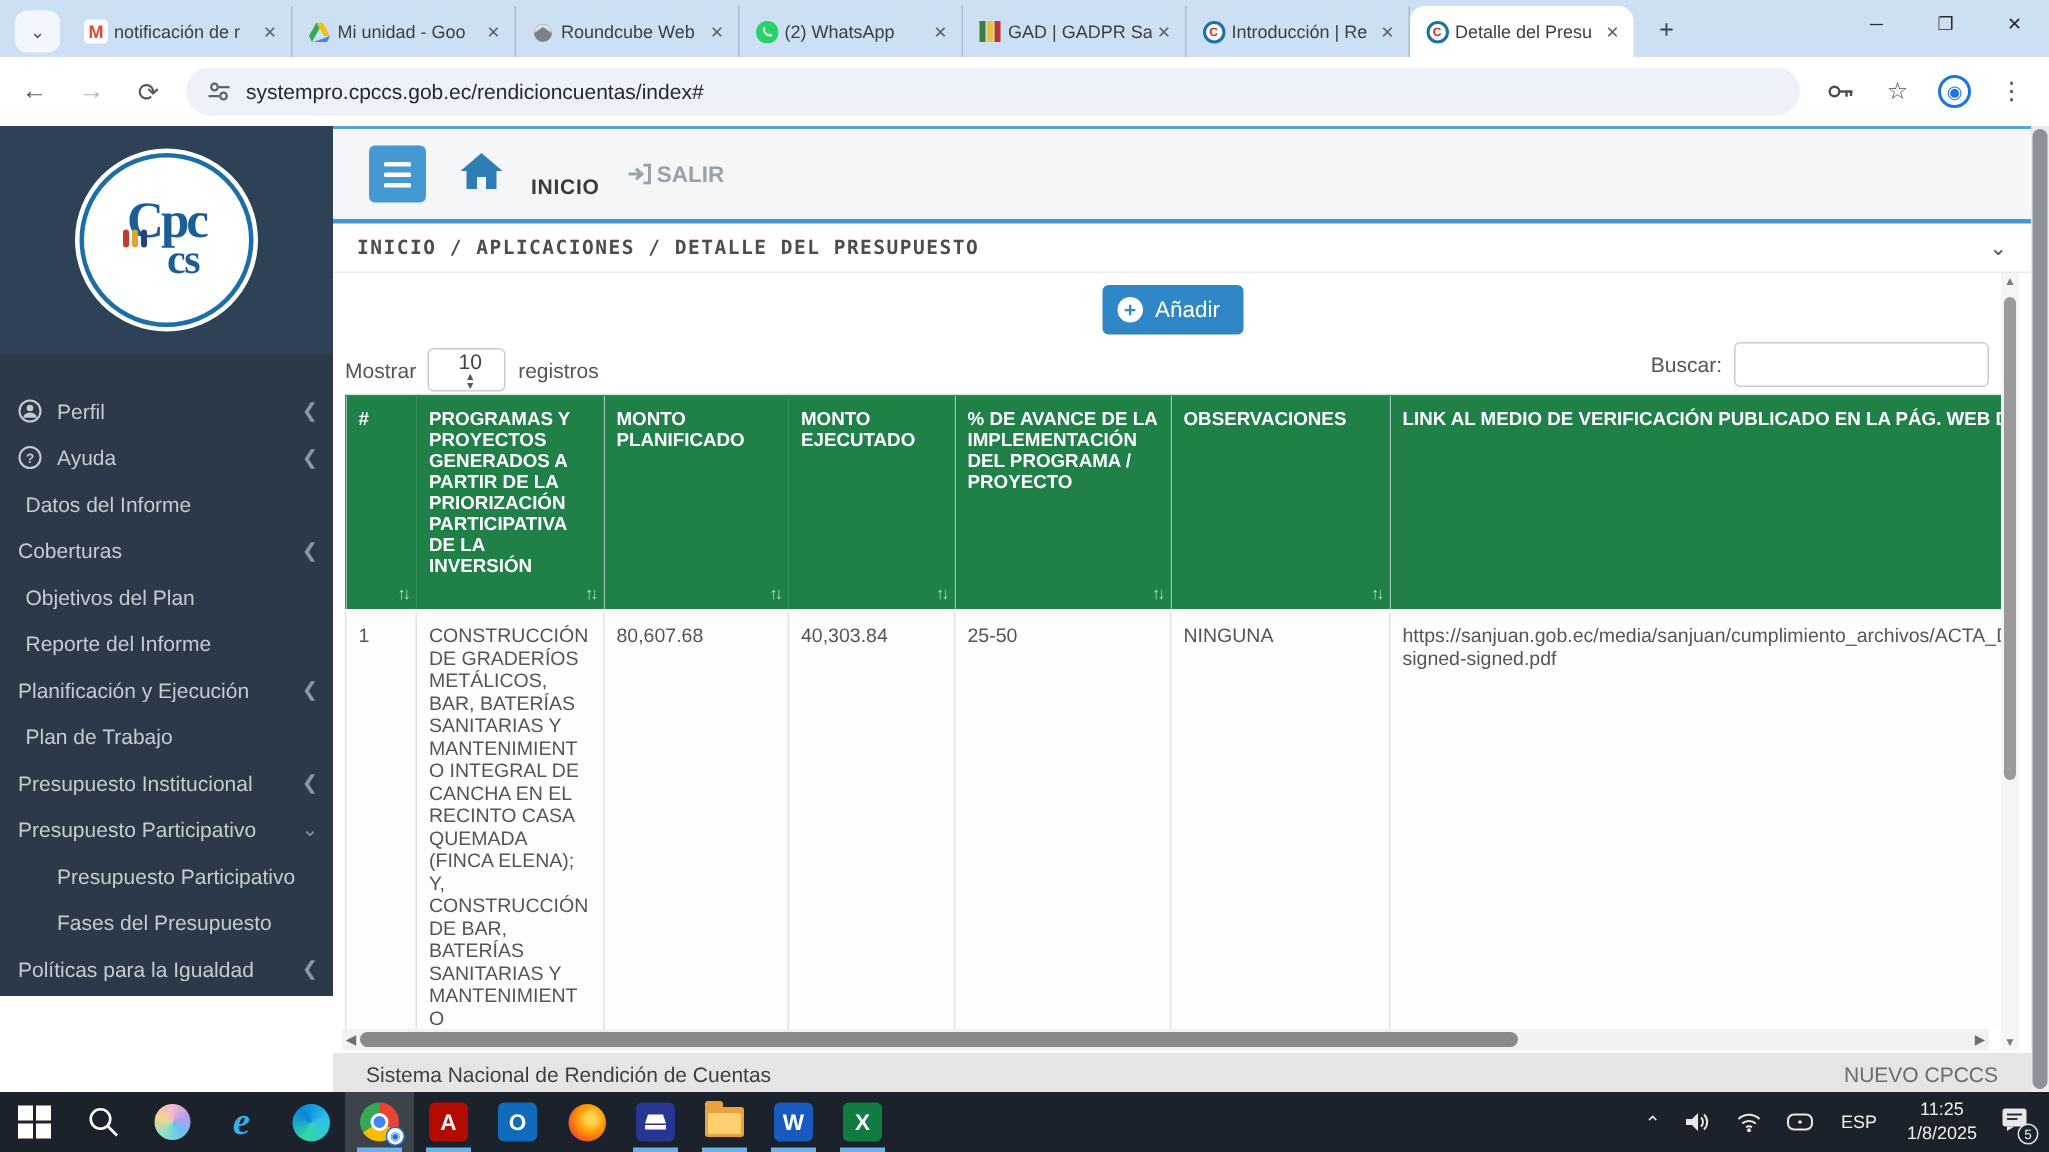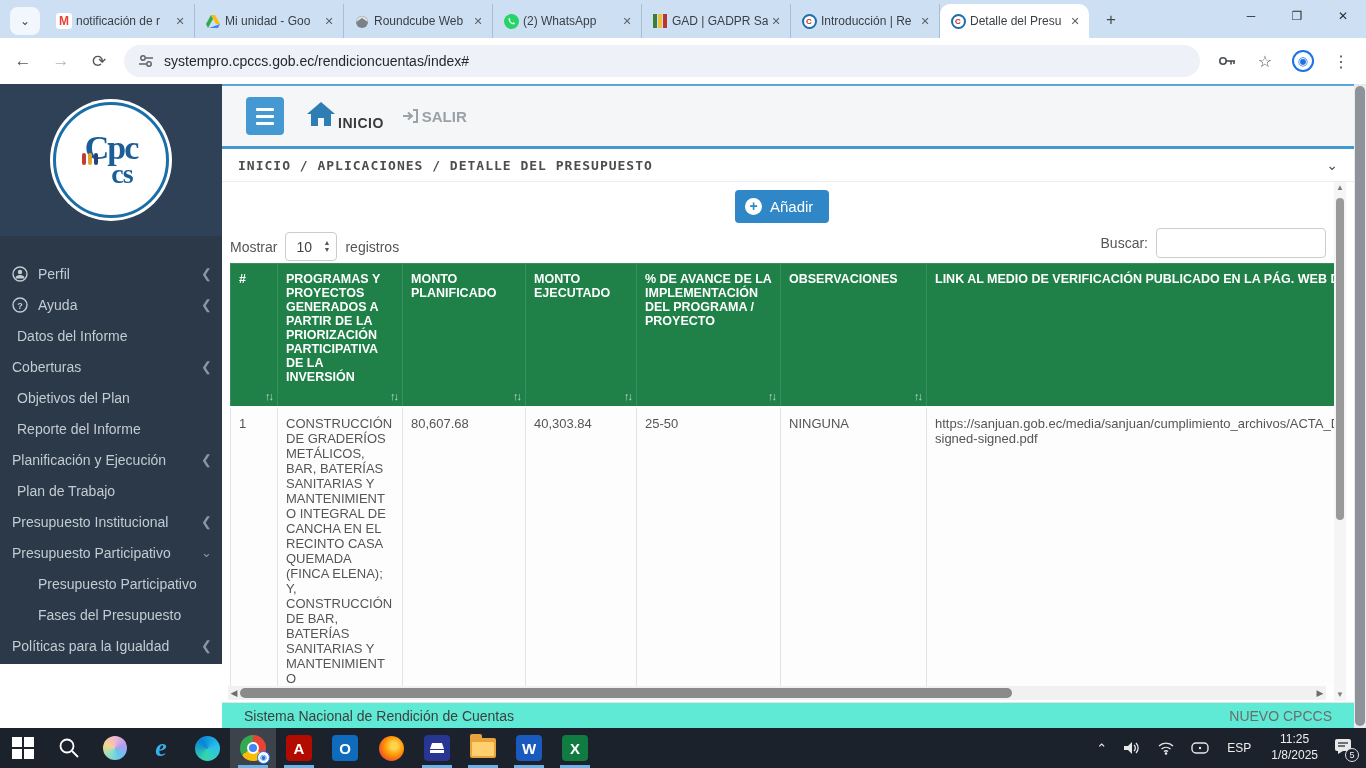--- a/index.html
+++ b/index.html
@@ -54,56 +54,56 @@
   .lvl1 { padding-left:17px; }
   .lvl2 { padding-left:38px; }
   .nav-item.active { background:#4499d3; color:#fff; }
 
   
   .content { position:absolute; left:222px; top:84px; width:1132px; height:644px; background:#fff; border-top:2px solid #58a6d8; }
   .appbar { height:63px; background:#f4f6f8; border-bottom:3px solid #4499d3; display:flex; align-items:center; padding:0 26px 0 24px; }
   .hamburger { width:38px; height:38px; background:#4499d3; border-radius:4px; display:flex; flex-direction:column; justify-content:center; align-items:center; gap:4px; }
   .hamburger i { width:18px; height:3px; background:#fff; border-radius:1px; display:block; }
   .homewrap { display:flex; align-items:flex-end; margin-left:22px; }
-  .home-label { font-size:14px; font-weight:bold; color:#3a3a3a; letter-spacing:0.5px; margin-left:2px; }
+  .home-label { font-size:14px; font-weight:bold; color:#3a3a3a; letter-spacing:0.5px; margin-left:18px; }
   .fancy { font-family:"DejaVu Sans Mono", monospace; }
   .username { margin-left:auto; font-size:15px; font-weight:bold; color:#8e969d; letter-spacing:0.5px; }
   .salir { display:flex; align-items:center; margin-left:18px; color:#9aa1a8; font-size:15px; font-weight:bold; }
   .salir svg { margin-right:4px; }
   .crumbrow { height:33px; display:flex; align-items:center; padding:0 16px; border-bottom:1px solid #ececec; }
   .crumb { font-size:13px; font-weight:bold; color:#4d4d4d; letter-spacing:1px; }
   .crumb-chev { margin-left:auto; color:#555; font-size:14px; }
 
   .main { position:relative; height:522px; }
   .btn-add { position:absolute; left:513px; top:8px; height:33px; background:#2f87c7; color:#fff; border:none; border-radius:4px; font-size:15px; display:flex; align-items:center; padding:0 16px 0 10px; }
   .plus-circle { width:17px; height:17px; border-radius:50%; background:#fff; color:#2f87c7; font-weight:bold; font-size:14px; line-height:17px; text-align:center; margin-right:8px; }
   .ctlrow { position:absolute; top:44px; left:8px; right:28px; height:32px; }
   .mostrar { position:absolute; left:0; top:6px; display:flex; align-items:center; font-size:14px; color:#555; }
-  .pagesize { width:52px; height:29px; border:1px solid #ccc; border-radius:4px; margin:0 8px; display:flex; align-items:center; justify-content:space-between; padding:0 6px 0 10px; font-size:14px; color:#444; }
+  .pagesize { width:52px; height:29px; border:1px solid #ccc; border-radius:4px; margin:0 8px; display:flex; align-items:center; justify-content:space-between; padding:0 6px 0 10px; font-size:14px; color:#444;flex-direction:column; }
   .updown { display:flex; flex-direction:column; font-size:7px; color:#555; line-height:0.9; }
   .buscar { position:absolute; right:0; top:2px; display:flex; align-items:center; font-size:14px; color:#555; }
   .search-input { width:170px; height:30px; border:1px solid #ccc; border-radius:4px; margin-left:8px; background:#fff; }
 
   .tablewrap { position:absolute; left:8px; top:81px; width:1104px; height:423px; overflow:hidden; }
   table.grid { border-collapse:collapse; table-layout:fixed; width:1276px; }
   .grid th { background:#1f8048; color:#fff; font-size:12.5px; text-align:left; vertical-align:top; padding:8px 8px 22px 8px; border:1px solid #35905b; border-bottom:2px solid #fff; position:relative; word-wrap:break-word; }
   .grid td { font-size:13px; color:#555; vertical-align:top; padding:8px; border:1px solid #e2e2e2; background:#fdfdfd; word-wrap:break-word; }
   .sort { position:absolute; bottom:4px; right:5px; font-size:11px; color:#cfe5d8; opacity:0.85; letter-spacing:-2px; }
   .td-obs { vertical-align:bottom; }
   .link-line { white-space:nowrap; }
   .nowrap { white-space:nowrap; }
 
   .vscroll { position:absolute; right:8px; top:0px; width:12px; height:519px; background:#f5f5f5; }
   .vscroll .arr { position:absolute; left:0; width:12px; height:12px; font-size:8px; color:#7d7d7d; text-align:center; line-height:12px; }
   .vscroll .thumb { position:absolute; left:2px; top:16px; width:8px; height:322px; background:#9a9a9a; border-radius:4px; }
   .hscroll { position:absolute; left:6px; top:504px; width:1098px; height:14px; background:#f1f1f1; display:flex; align-items:center; }
   .hscroll .arr { width:12px; font-size:9px; color:#6d6d6d; text-align:center; }
   .hscroll .thumb { position:absolute; left:12px; top:2px; width:772px; height:10px; background:#8a8a8a; border-radius:5px; }
 
-  .sitefooter { position:absolute; bottom:0; left:0; width:1132px; height:26px; background:#5eead4; border-top:1px solid #e5e5e5; display:flex; align-items:center; justify-content:space-between; padding:0 22px 0 22px; }
+  .sitefooter { position:absolute; bottom:0; left:0; width:1132px; height:26px; background:#e5e5e5; border-top:1px solid #e5e5e5; display:flex; align-items:center; justify-content:space-between; padding:0 22px 0 22px; }
   .sf-left { font-size:14px; color:#3f3f3f; }
   .sf-right { font-size:14px; color:#6d6d6d; }
 
   
   .taskbar { position:absolute; left:0; bottom:0; width:1366px; height:40px; background:#1b222c; display:flex; align-items:center; }
   .tb-slot { position:relative; width:46px; height:40px; display:flex; align-items:center; justify-content:center; }
   .tb-slot.running::after { content:""; position:absolute; bottom:0; left:8px; width:30px; height:3px; background:#6cb2e8; }
   .tb-slot.active-app { background:#3d434b; }
   .win-logo { display:grid; grid-template-columns:10px 10px; grid-template-rows:10px 10px; gap:2px; }
   .win-logo i { background:#fff; display:block; }

